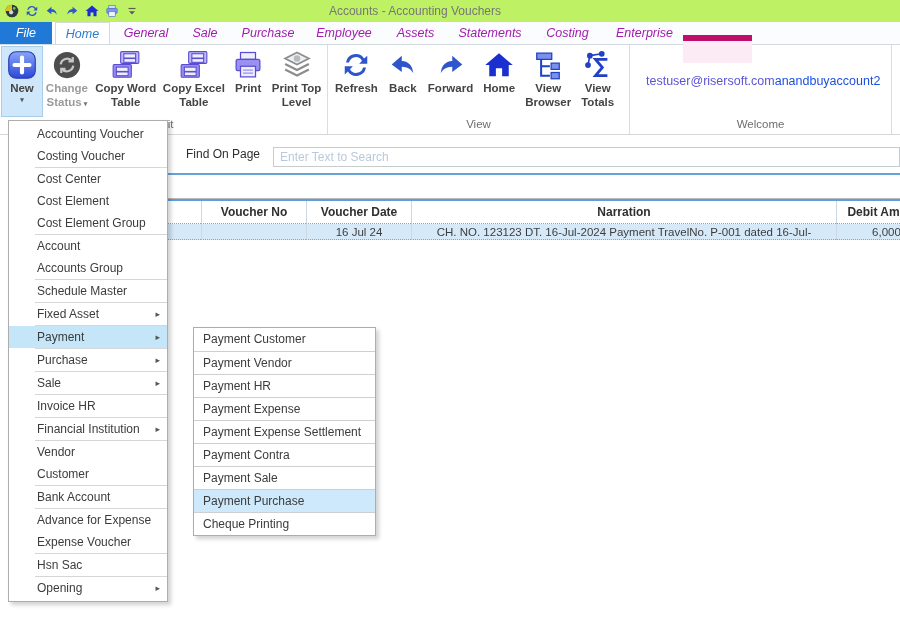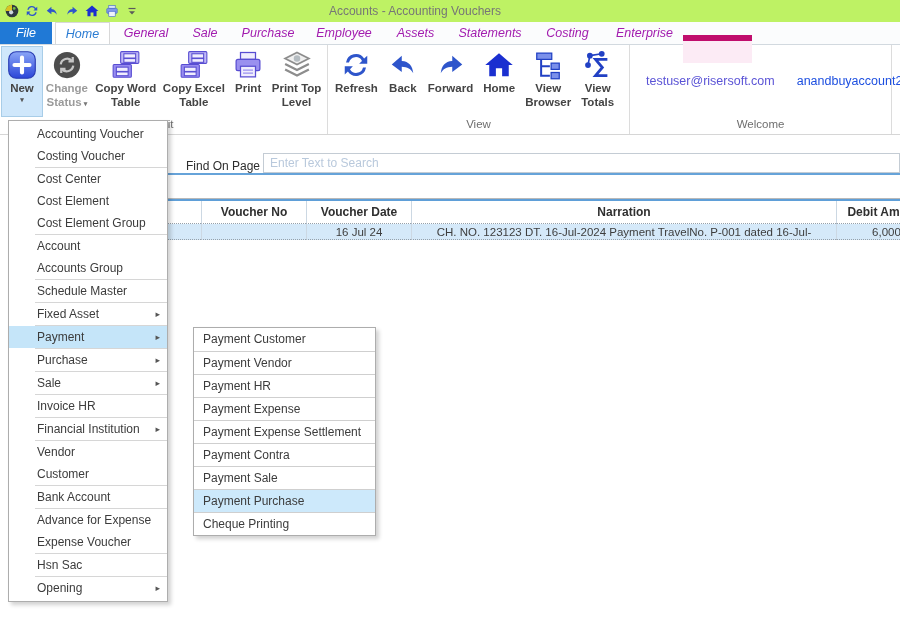--- a/index.html
+++ b/index.html
@@ -29,29 +29,29 @@
   .rgroup-buttons { flex:1; display:flex; align-items:flex-start; padding:2px 2px 0 2px;font-weight:bold; }
   .rgroup-label { text-align:center; font-size:11.5px; color:#6e6e6e; height:17px; line-height:15px; }
   .rbtn { display:flex; flex-direction:column; align-items:center; padding:3px 5px 0 5px; min-width:40px; height:69px; cursor:pointer; }
   .rbtn .ricon { width:30px; height:30px; margin-bottom:2px; }
   .rbtn .ricon svg { width:100%; height:100%; }
   .rbtn .rline { font-size:11.5px; color:#444; line-height:1.2; text-align:center; white-space:nowrap; }
   .rbtn .rarrow { font-size:7px; color:#555; line-height:8px; }
   .rbtn .rarrow-inline { font-size:7px; color:#777; }
   .rbtn.pressed { background:#cfe7fb; outline:1px solid #a8cde8; }
   .rbtn.disabled .rline { color:#9b9b9b; }
-  .rlinks { flex:1; display:flex; align-items:center; gap:22px; padding:0 16px; }
+  .rlinks { flex:1; display:flex; align-items:center; padding:0 16px; }
   .rlink { font-size:12.5px; cursor:pointer; white-space:nowrap; }
 
   
   .content { position:absolute; left:167px; top:147px; right:0; height:97px; border-left:1px solid #c6c6c6;
              overflow:hidden; background:#fff; }
-  .findrow { height:26px; display:flex; align-items:flex-end; }
+  .findrow { height:26px; display:flex; align-items:flex-start; }
   .findlabel { margin-left:18px; font-size:12px; color:#2e2e2e; white-space:nowrap; }
-  .findinput { flex:1; height:20px; margin-left:3px; border:1px solid #c4ccd4; font-size:12px; padding:0 6px;
+  .findinput { flex:1; height:20px; margin-left:13px; border:1px solid #c4ccd4; font-size:12px; padding:0 6px;
                color:#333; outline:none; font-family:"Liberation Sans", sans-serif; }
   .findinput::placeholder { color:#b9c9dc; }
   .hline { height:2px; background:#66a3d9; }
   .gap { height:23px; background:#fff; }
   .grid { width:768px; border-top:1px solid #b9b9b9; }
   .grid .hline2 { height:2px; background:#5f9fd8; width:768px; }
   .grow { display:flex; width:768px; }
   .gcell { border-left:1px solid #ccd8e3; font-size:12px; display:flex; align-items:center; justify-content:center;
            overflow:hidden; white-space:nowrap; }
   .grow .gcell:first-child { border-left:none; }

